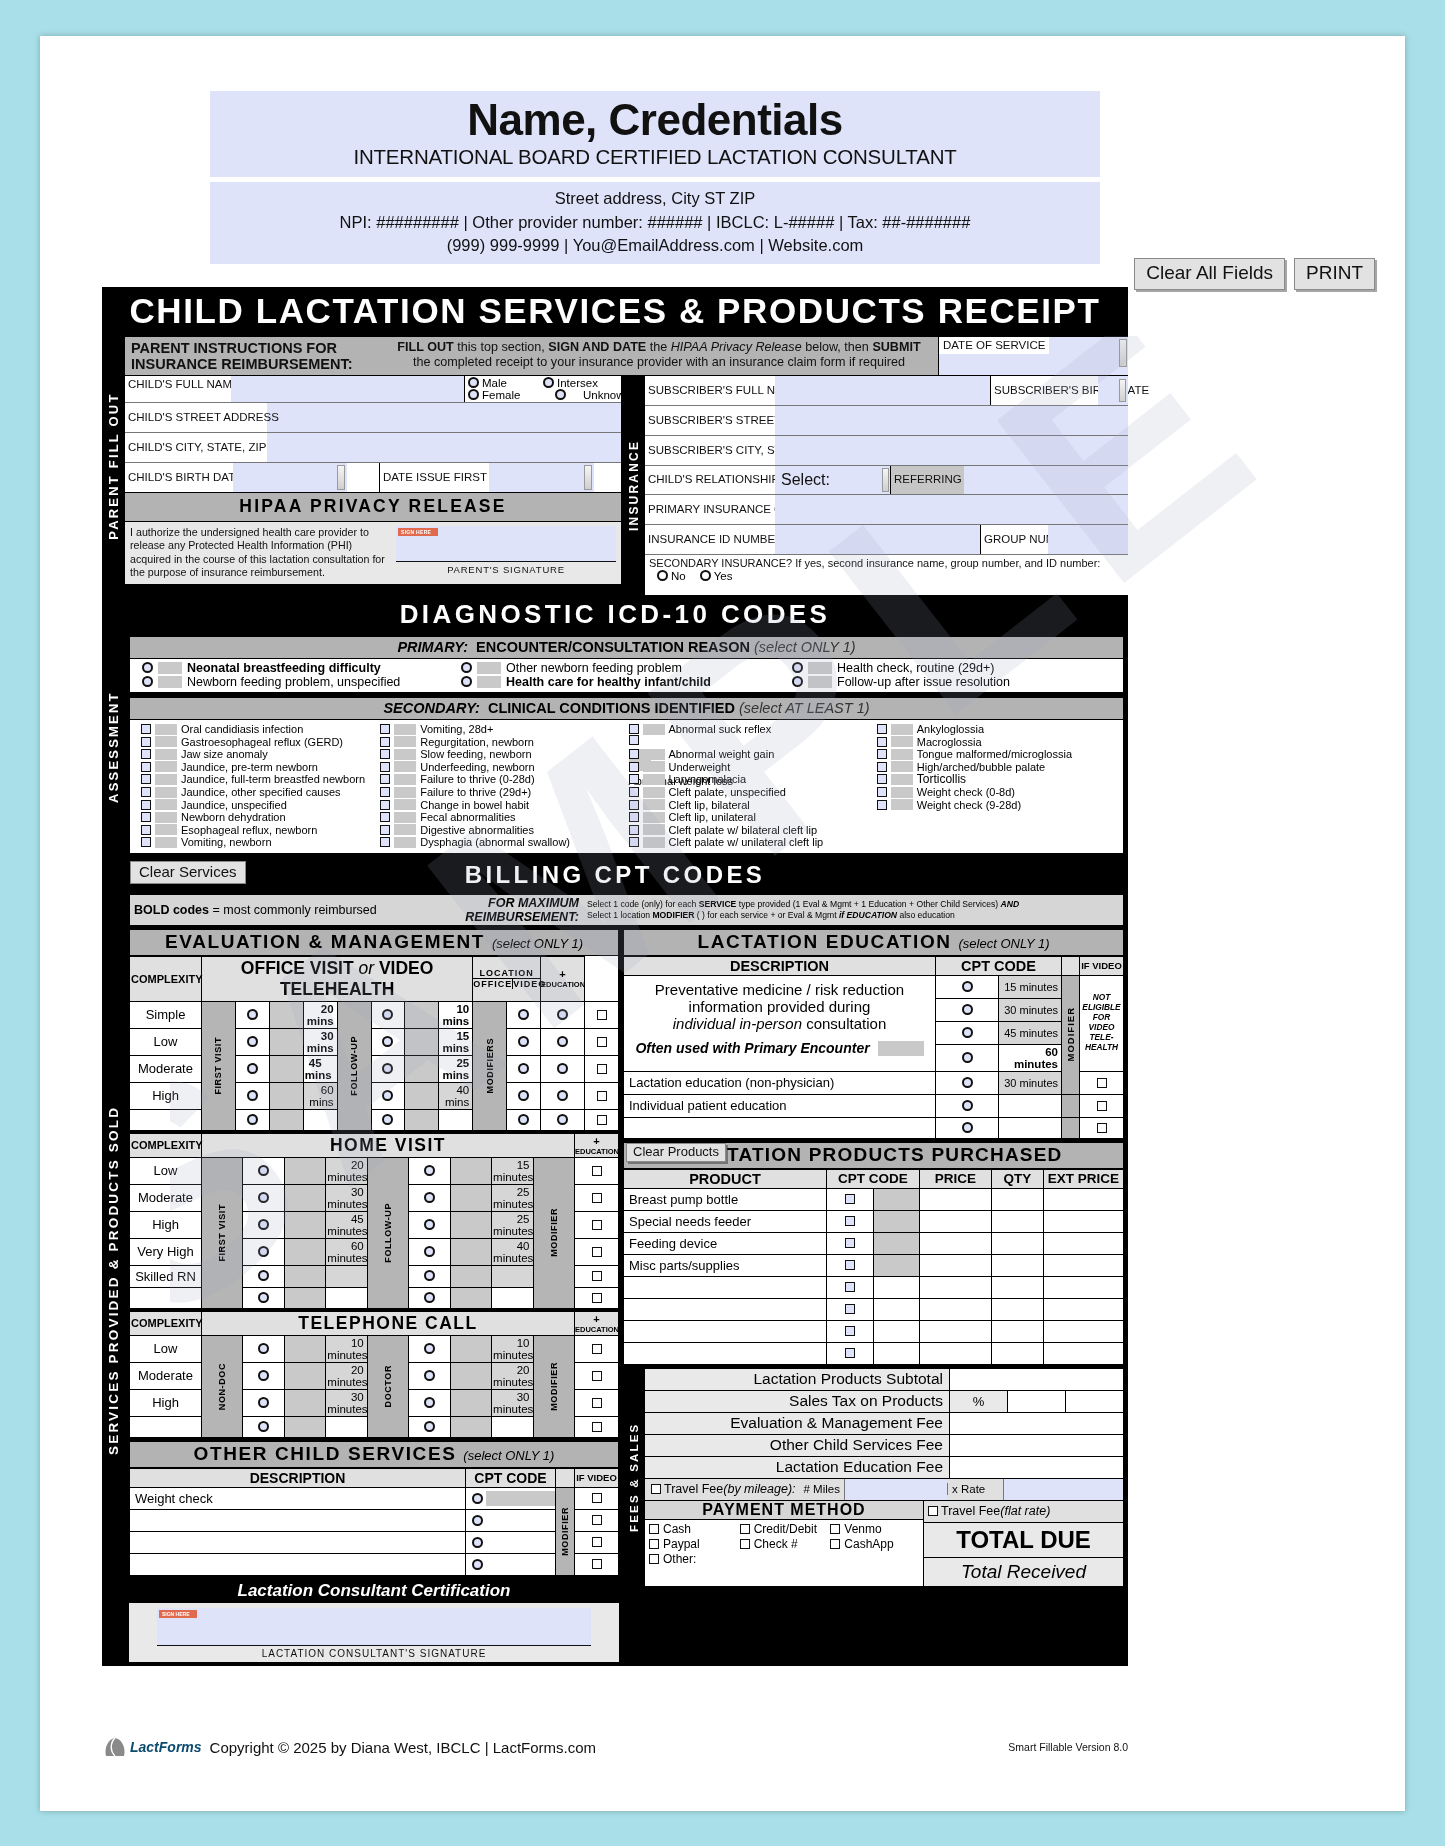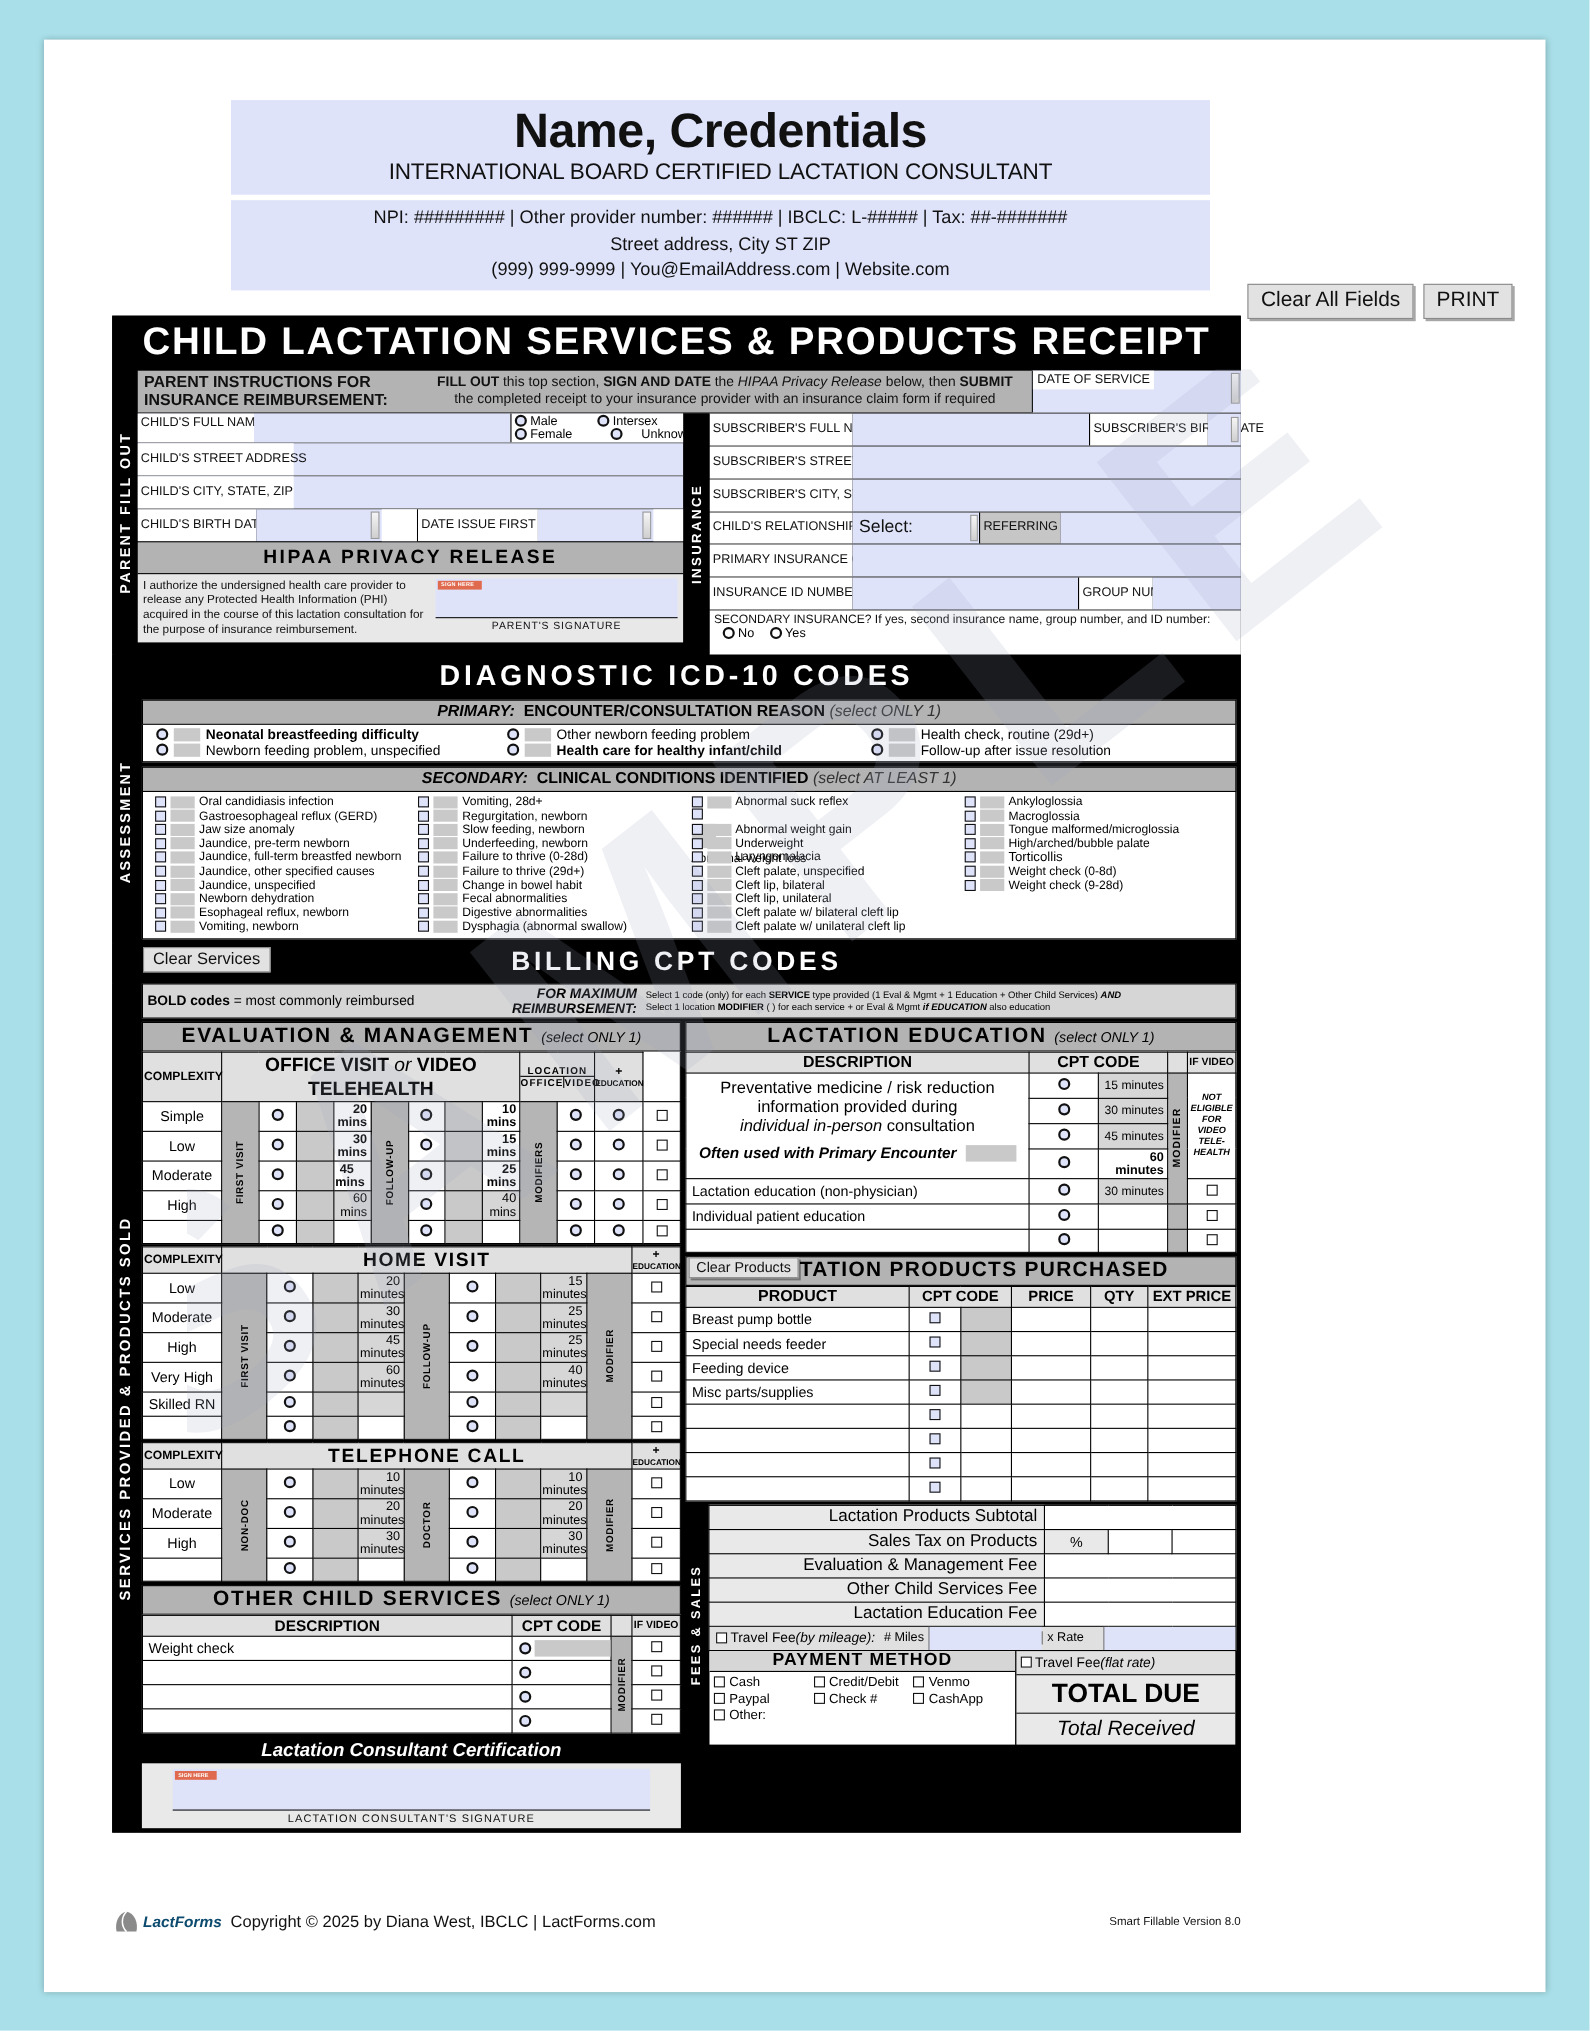--- a/index.html
+++ b/index.html
@@ -54,22 +54,22 @@
 <body>
 
 <div class="page">
 
   <div class="lh">
     <div class="lh-top">
       <div class="lh-name">Name, Credentials</div>
       <div class="lh-sub">INTERNATIONAL BOARD CERTIFIED LACTATION CONSULTANT</div>
     </div>
     <div class="lh-bot">
+      <div>Street address, City ST ZIP</div>
       <div>NPI: ######### | Other provider number: ###### | IBCLC: L-##### | Tax: ##-#######</div>
-      <div>Street address, City ST ZIP</div>
       <div>(999) 999-9999 | You@EmailAddress.com | Website.com</div>
     </div>
   </div>
 
   <div class="topbtns">
     <div class="btn">Clear All Fields</div>
     <div class="btn">PRINT</div>
   </div>
 
   <div class="form">

